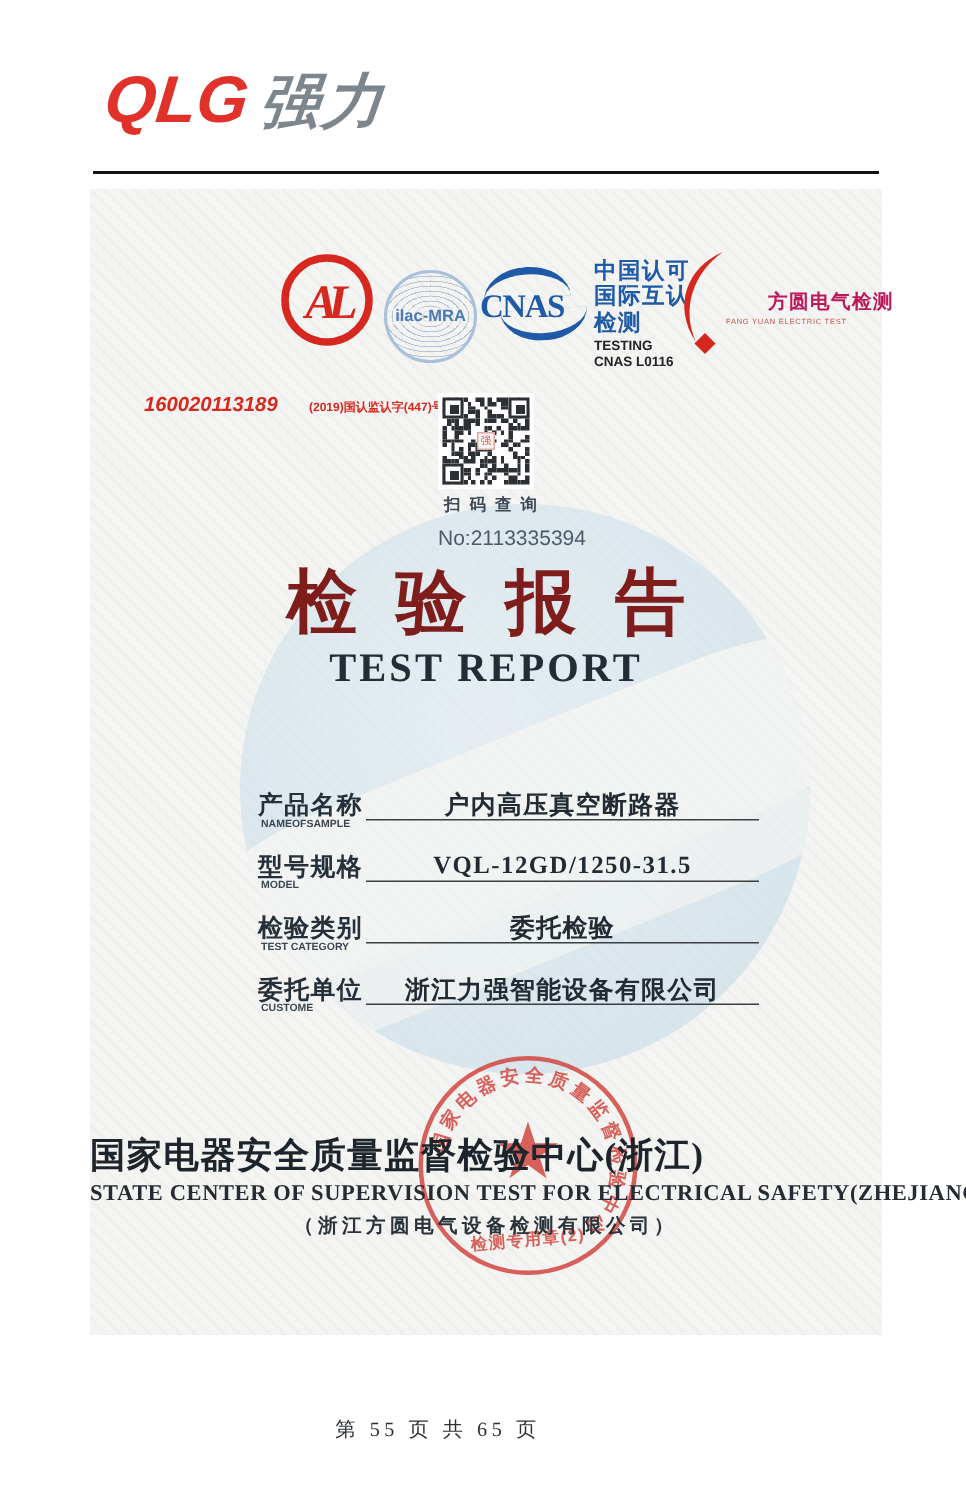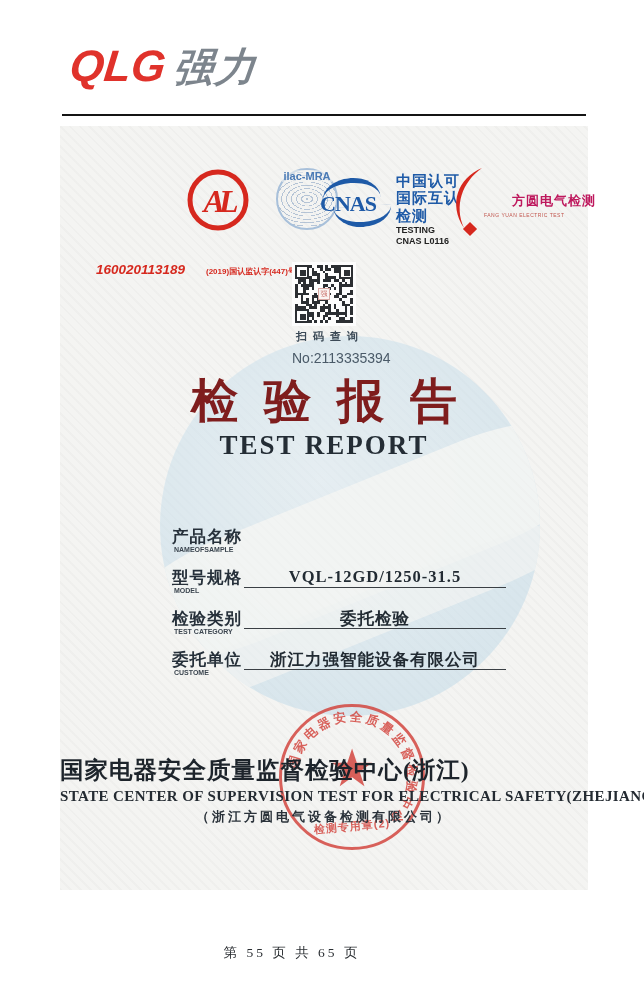--- a/index.html
+++ b/index.html
@@ -39,24 +39,24 @@
 
   
   .marks { position:absolute; left:0; top:40px; width:528px; height:75px; }
   .mark { position:absolute; }
   .mark svg { display:block; }
   .cma-num  { position:absolute; left:36px; top:96px; color:#d6281e; font-weight:700; font-size:13.5px;
               font-style:italic; letter-spacing:0px; white-space:nowrap; }
   .cal-note { position:absolute; left:146px; top:100px; color:#d6281e; font-weight:700; font-size:8px;
               white-space:nowrap; }
 
-  .ilac { position:absolute; left:196px; top:2px; width:62px; height:62px; border-radius:50%;
+  .ilac { position:absolute; left:196px; top:14px; width:62px; height:62px; border-radius:50%;
     border:2px solid #a8c0da;
     background:repeating-radial-gradient(ellipse 90% 60% at 50% 50%, rgba(80,120,170,.38) 0 1px, rgba(255,255,255,0) 1px 5px);
-    display:flex; align-items:flex-start; justify-content:center;margin-left:20px; }
+    display:flex; align-items:center; justify-content:center; }
   .ilac span { font-size:11px; font-weight:700; color:#4a7ab5; background:rgba(244,244,242,.55);
     padding:0 1px; letter-spacing:0; white-space:nowrap; }
 
   .cnas { position:absolute; left:260px; top:14px; width:72px; height:44px; }
   .cnas .word { position:absolute; left:0; top:11px; font-size:22px; font-weight:800; color:#1e5aa7;
     letter-spacing:-1px; font-family:"Liberation Serif", serif; }
   .cnas::before{ content:""; position:absolute; left:2px; top:-2px; width:58px; height:16px;
     border-top:5px solid #1e5aa7; border-radius:50%/100% 100% 0 0; transform:rotate(-4deg); }
   .cnas::after{ content:""; position:absolute; right:0px; bottom:-3px; width:58px; height:16px;
     border-bottom:5px solid #1e5aa7; border-radius:50%/0 0 100% 100%; transform:rotate(-4deg); }
@@ -640,20 +640,21 @@
         <div class="qr-no">No:2113335394</div>
       </div>
 
       <div class="title-cn">检验报告</div>
       <div class="title-en">TEST REPORT</div>
 
       <div class="fields">
         <div class="frow">
           <span class="lab">产品名称</span>
           <span class="sub">NAMEOFSAMPLE</span>
+          <span class="line">户内高压真空断路器</span>
         </div>
         <div class="frow">
           <span class="lab">型号规格</span>
           <span class="sub">MODEL</span>
           <span class="line">VQL-12GD/1250-31.5</span>
         </div>
         <div class="frow">
           <span class="lab">检验类别</span>
           <span class="sub">TEST CATEGORY</span>
           <span class="line">委托检验</span>

